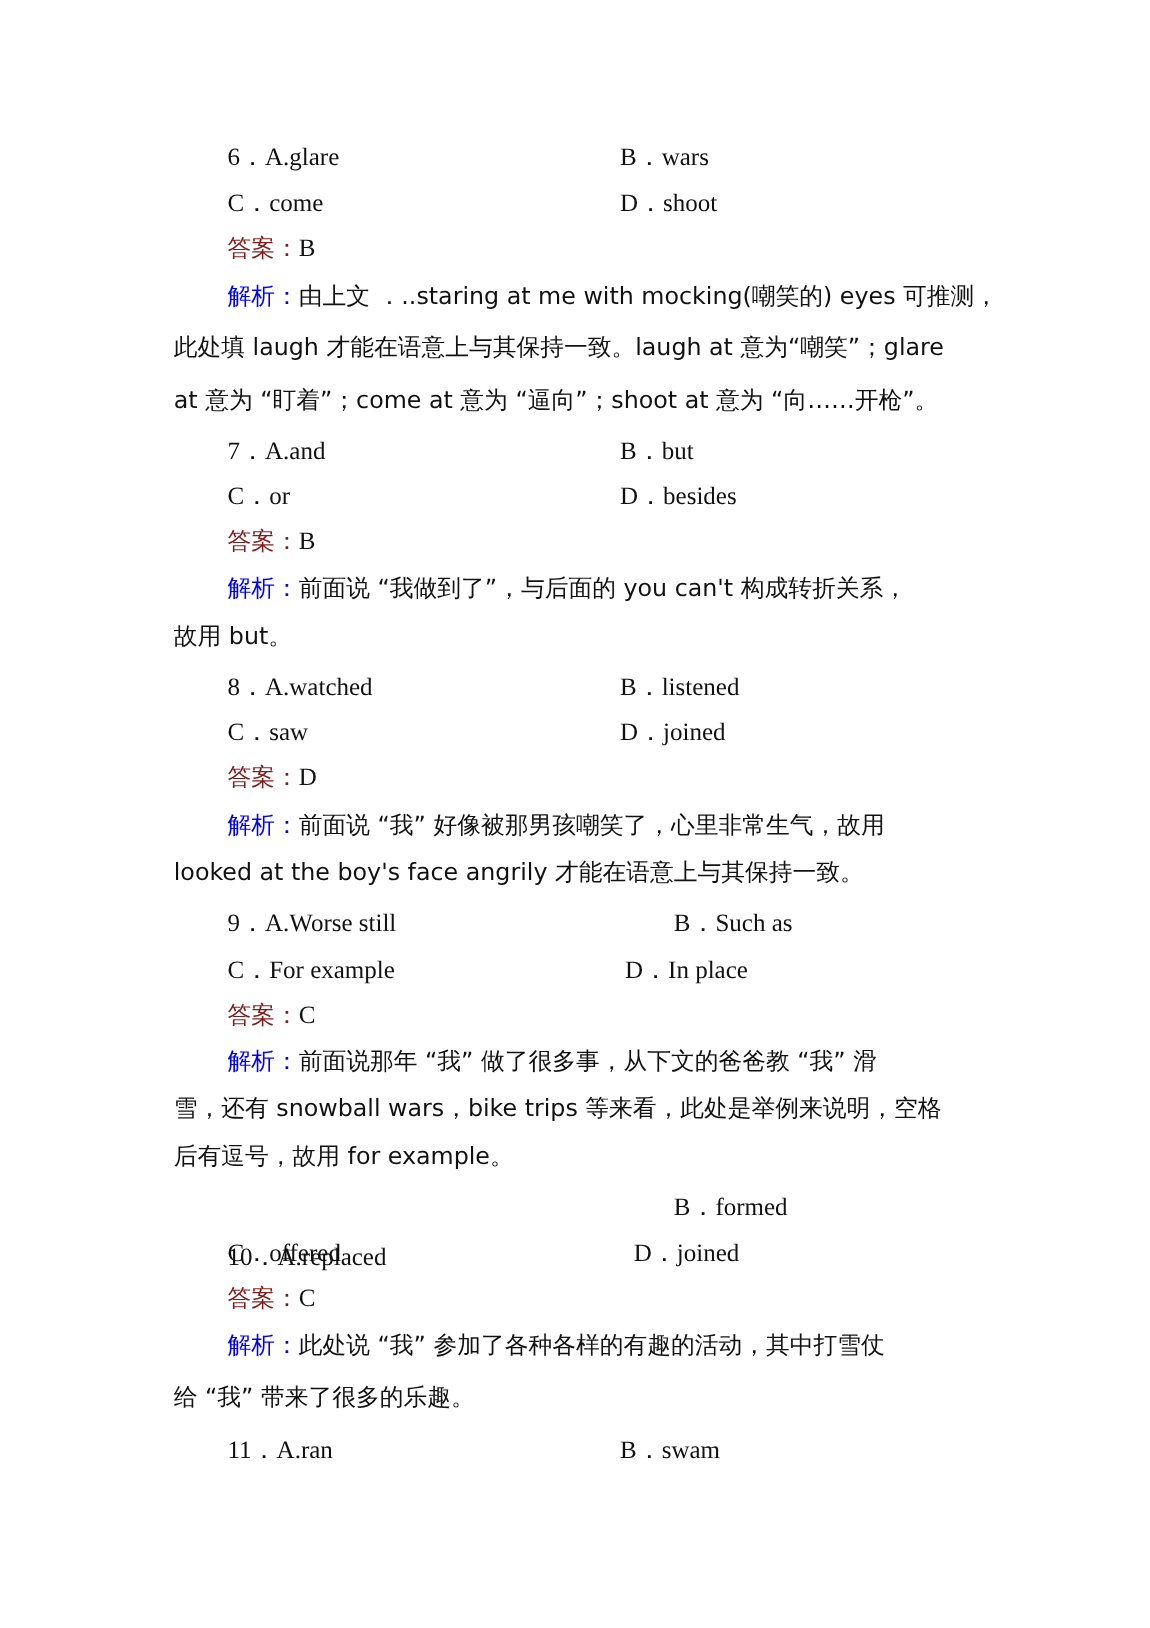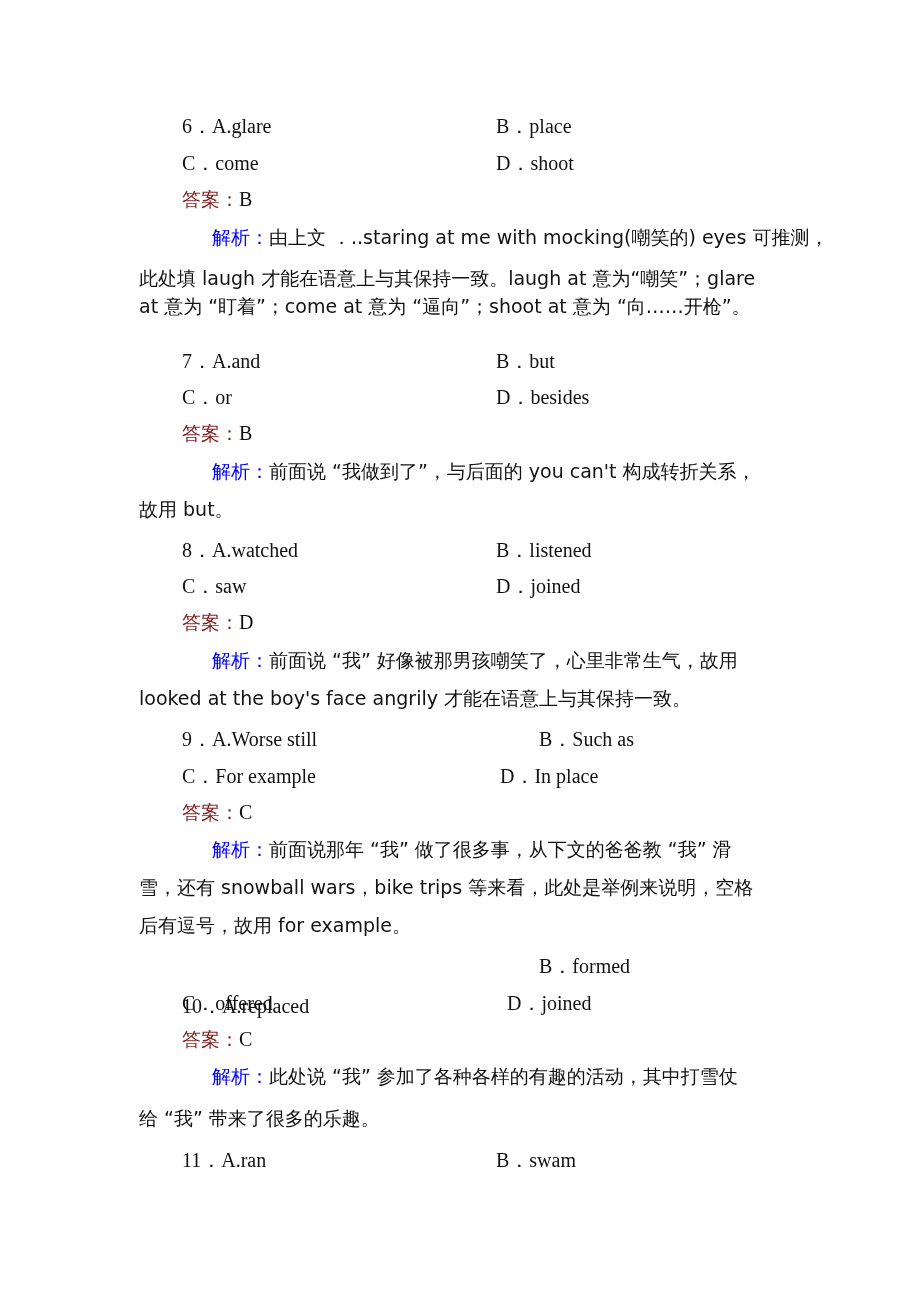--- a/index.html
+++ b/index.html
@@ -14,35 +14,35 @@
     line-height: 24px;
     white-space: nowrap;
   }
   .opt-left { left: 182px; }
   .opt-right { left: 496px; }
   .opt-right.shift { left: 503px; margin-left: 36px; }
   .ans { left: 182px; }
   .ana-first { left: 182px; }
   .ana-cont { left: 139px; }
   .label-red { color: #7f1d1d; font-family: "DejaVu Sans", sans-serif; font-size: 19px; }
-  .label-blue { color: #0000ff; font-family: "DejaVu Sans", sans-serif; font-size: 19px; margin-left: 30px; }
+  .label-blue { color: #0000ff; font-family: "DejaVu Sans", sans-serif; font-size: 19px; }
   .cjk { font-family: "DejaVu Sans", sans-serif; font-size: 19px; }
   .tx { font-family: "Liberation Serif", serif; }
 </style>
 </head>
 <body>
 
 <div class="line opt-left" style="top:114px">6．A.glare</div>
-<div class="line opt-right" style="top:114px">B．place</div>
+<div class="line opt-right" style="top:114px">B．wars</div>
 <div class="line opt-left" style="top:151px">C．come</div>
 <div class="line opt-right" style="top:151px">D．shoot</div>
 <div class="line ans" style="top:187px"><span class="label-red">答案：</span><span class="tx">B</span></div>
 <div class="line ana-first" style="top:225px"><span class="label-blue">解析：</span><span class="cjk">由上文 ．..staring at me with mocking(嘲笑的) eyes 可推测，</span></div>
 <div class="line ana-cont cjk" style="top:266px">此处填 laugh 才能在语意上与其保持一致。laugh at 意为“嘲笑”；glare</div>
-<div class="line ana-cont cjk" style="top:294px">at 意为 “盯着”；come at 意为 “逼向”；shoot at 意为 “向……开枪”。</div>
+<div class="line ana-cont cjk" style="top:308px">at 意为 “盯着”；come at 意为 “逼向”；shoot at 意为 “向……开枪”。</div>
 
 <div class="line opt-left" style="top:349px">7．A.and</div>
 <div class="line opt-right" style="top:349px">B．but</div>
 <div class="line opt-left" style="top:385px">C．or</div>
 <div class="line opt-right" style="top:385px">D．besides</div>
 <div class="line ans" style="top:421px"><span class="label-red">答案：</span><span class="tx">B</span></div>
 <div class="line ana-first" style="top:459px"><span class="label-blue">解析：</span><span class="cjk">前面说 “我做到了”，与后面的 you can't 构成转折关系，</span></div>
 <div class="line ana-cont cjk" style="top:497px">故用 but。</div>
 
 <div class="line opt-left" style="top:538px">8．A.watched</div>

